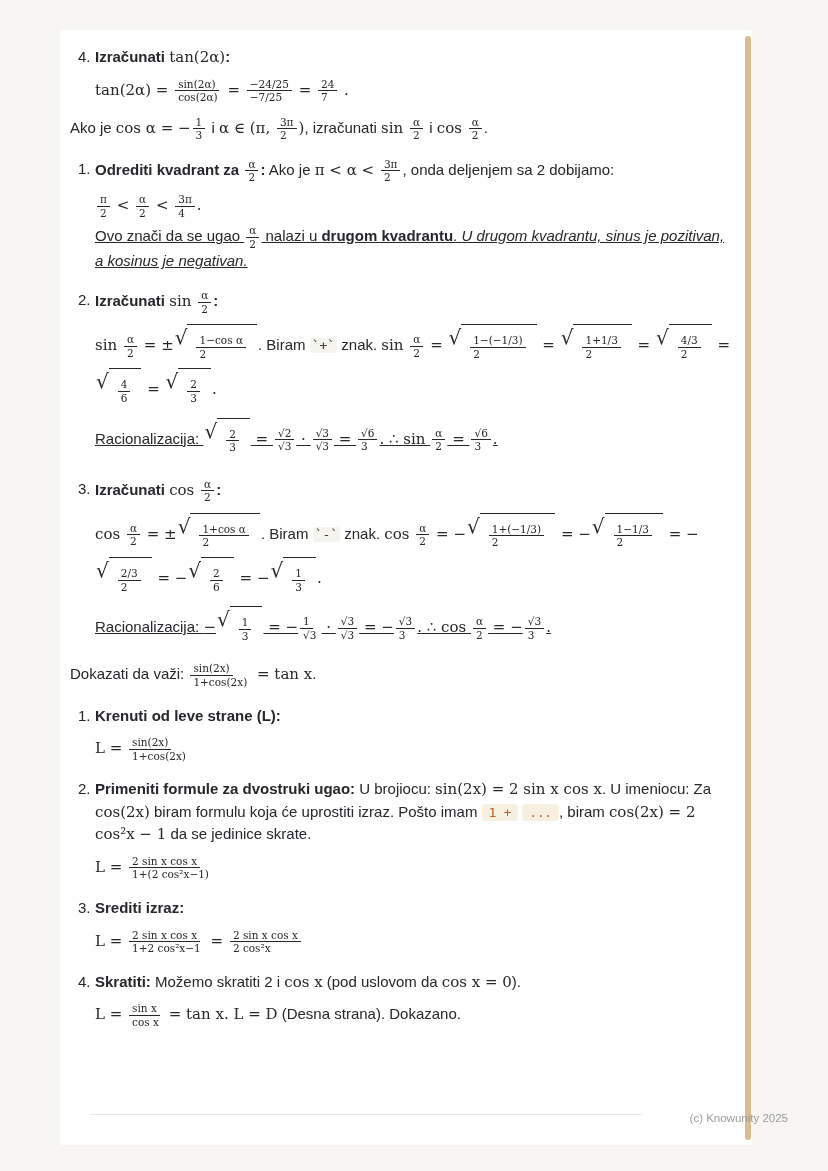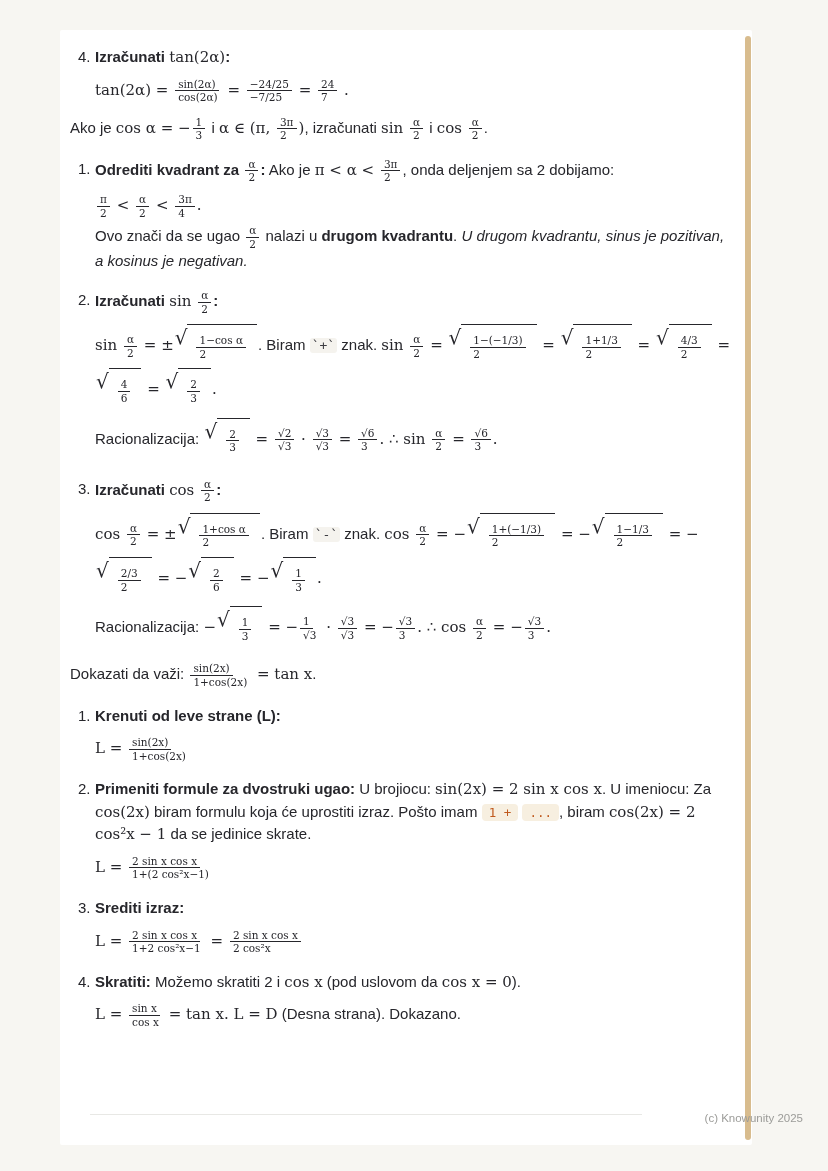--- a/index.html
+++ b/index.html
@@ -20,21 +20,21 @@
   }
   #doc{padding:12px 18px 0 10px;font-size:15px;line-height:1.5;}
   .blk{margin-top:12px;}
   #doc .blk:first-child{margin-top:4px;}
   .blk.li{display:flex;margin-top:16px;}
   .lnum{flex:0 0 25px;padding-left:8px;}
   .licontent{flex:1;}
   .blk.heading{font-weight:700;font-size:15.5px;margin-top:20px;}
   .blk.para{}
   .blk.math{margin-top:9px;}
-  .blk.tight{margin-top:5px;}
+  .blk.tight{margin-top:5px;text-decoration:underline;}
   .indent-1{margin-left:25px;}
   .tx{}
   .bold{font-weight:700;}
   .em{font-style:italic;}
   .mth{font-family:"DejaVu Serif","Liberation Serif",serif;font-size:15px;}
   .tick{font-family:"DejaVu Sans Mono",monospace;font-size:13px;color:#3d3d42;background:#f5f3ee;border-radius:3px;padding:0 2px;}
   .chip{
     font-family:"DejaVu Sans Mono",monospace;font-size:12.5px;
     color:var(--code-text);background:var(--code-bg);
     padding:1px 7px;border-radius:4px;white-space:nowrap;
@@ -46,21 +46,21 @@
     font-size:10.5px;line-height:1.2;margin:0 2px;
   }
   .fr-n{padding:0 3px;border-bottom:1px solid var(--text);white-space:nowrap;}
   .fr-d{padding:0 3px;white-space:nowrap;}
   .sqrt{display:inline-flex;align-items:stretch;vertical-align:middle;margin:0 1px;}
   .rad{font-family:"DejaVu Serif",serif;font-size:20px;line-height:26px;}
   .sqbody{border-top:1.2px solid var(--text);display:inline-flex;align-items:center;padding:1px 3px 0 1px;}
   .sqbody .frac{margin:8px;}
   .divider{position:absolute;left:30px;right:110px;bottom:30px;border-top:1px solid var(--divider);}
   .accent{position:absolute;left:745px;top:36px;width:6px;height:1104px;background:var(--accent-bar);border-radius:3px;}
-  .footer{position:absolute;right:25px;top:1112px;font-size:11.5px;color:var(--muted);}
+  .footer{position:absolute;right:40px;top:1112px;font-size:11.5px;color:var(--muted);}
 </style>
 </head>
 <body>
 
 <div class="page-root">
   <div class="card">
     <div id="doc">
         <div class="blk li">
           <span class="lnum" style="display: block;">4.</span>
           <div class="licontent"><span class="tx bold">Izračunati </span><span class="mth">tan(2α)</span><span class="tx bold">:</span></div>

